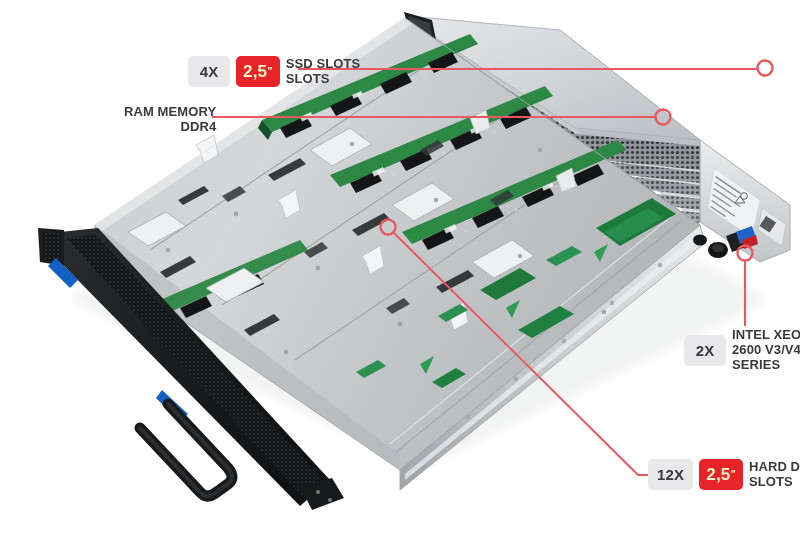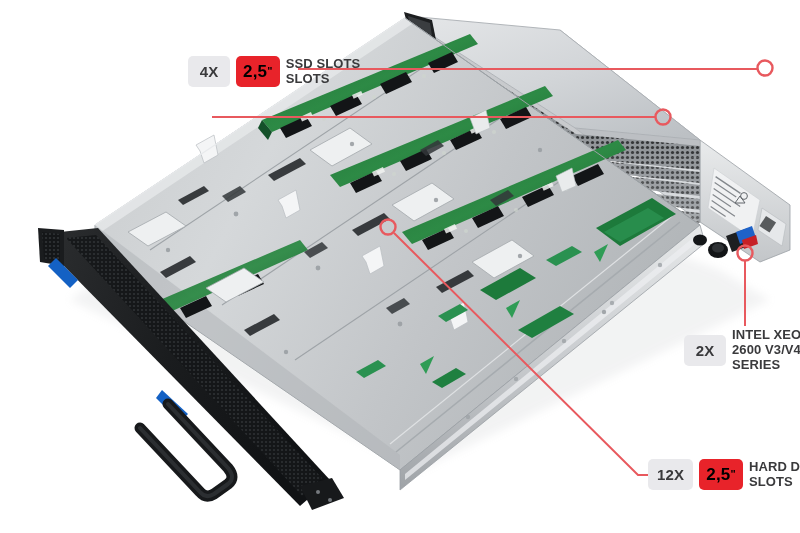--- a/index.html
+++ b/index.html
@@ -39,21 +39,21 @@
   }
   .chip-count{
     background:#e9e9ec;
     color:#3a3a3c;
     font-size:15px;
     padding:8px 9px;
     min-width:24px;
   }
   .chip-size{
     background:#e8232a;
-    color:#000000;
+    color:#fef9c3;
     font-size:17px;
     padding:7px 7px;
     justify-content:flex-end;
   }
   .chip-size sup{
     font-size:11px;
     vertical-align:top;
     line-height:1;
   }
   .ltext{
@@ -393,20 +393,26 @@
       <span class="chip chip-size">
         <span>2,5</span>
           <sup>"</sup>
       </span>
       <span class="ltext">
         <span class="l1">SSD SLOTS</span>
         <span class="l2">SLOTS</span>
       </span>
     </div>
 
+    <div class="label" id="label-ram">
+      <span class="ltext right">
+        <span class="l1">RAM MEMORY</span>
+        <span class="l2">DDR4</span>
+      </span>
+    </div>
 
     <div class="label" id="label-cpu">
       <span class="chip chip-count">2X</span>
       <span class="ltext">
         <span class="l1">INTEL XEON</span>
         <span class="l2">2600 V3/V4</span>
         <span class="l2">SERIES</span>
       </span>
     </div>
 

